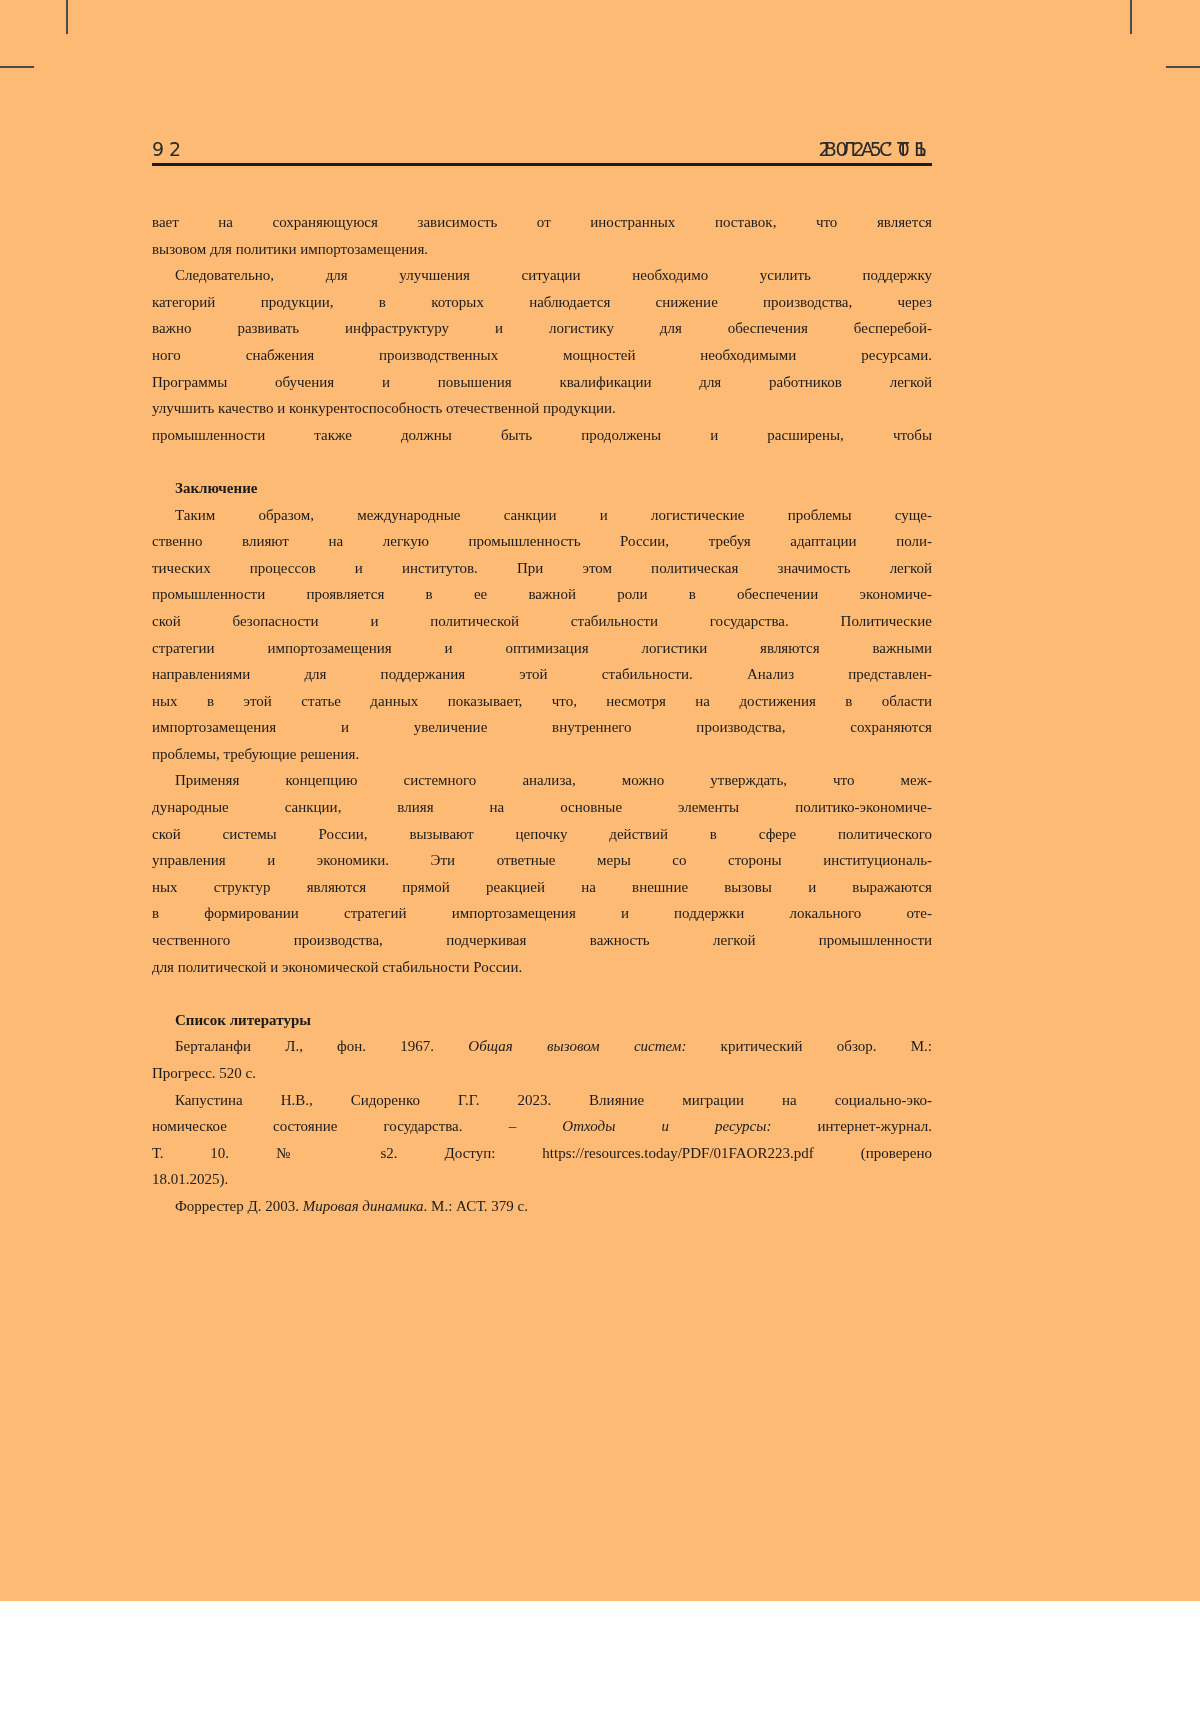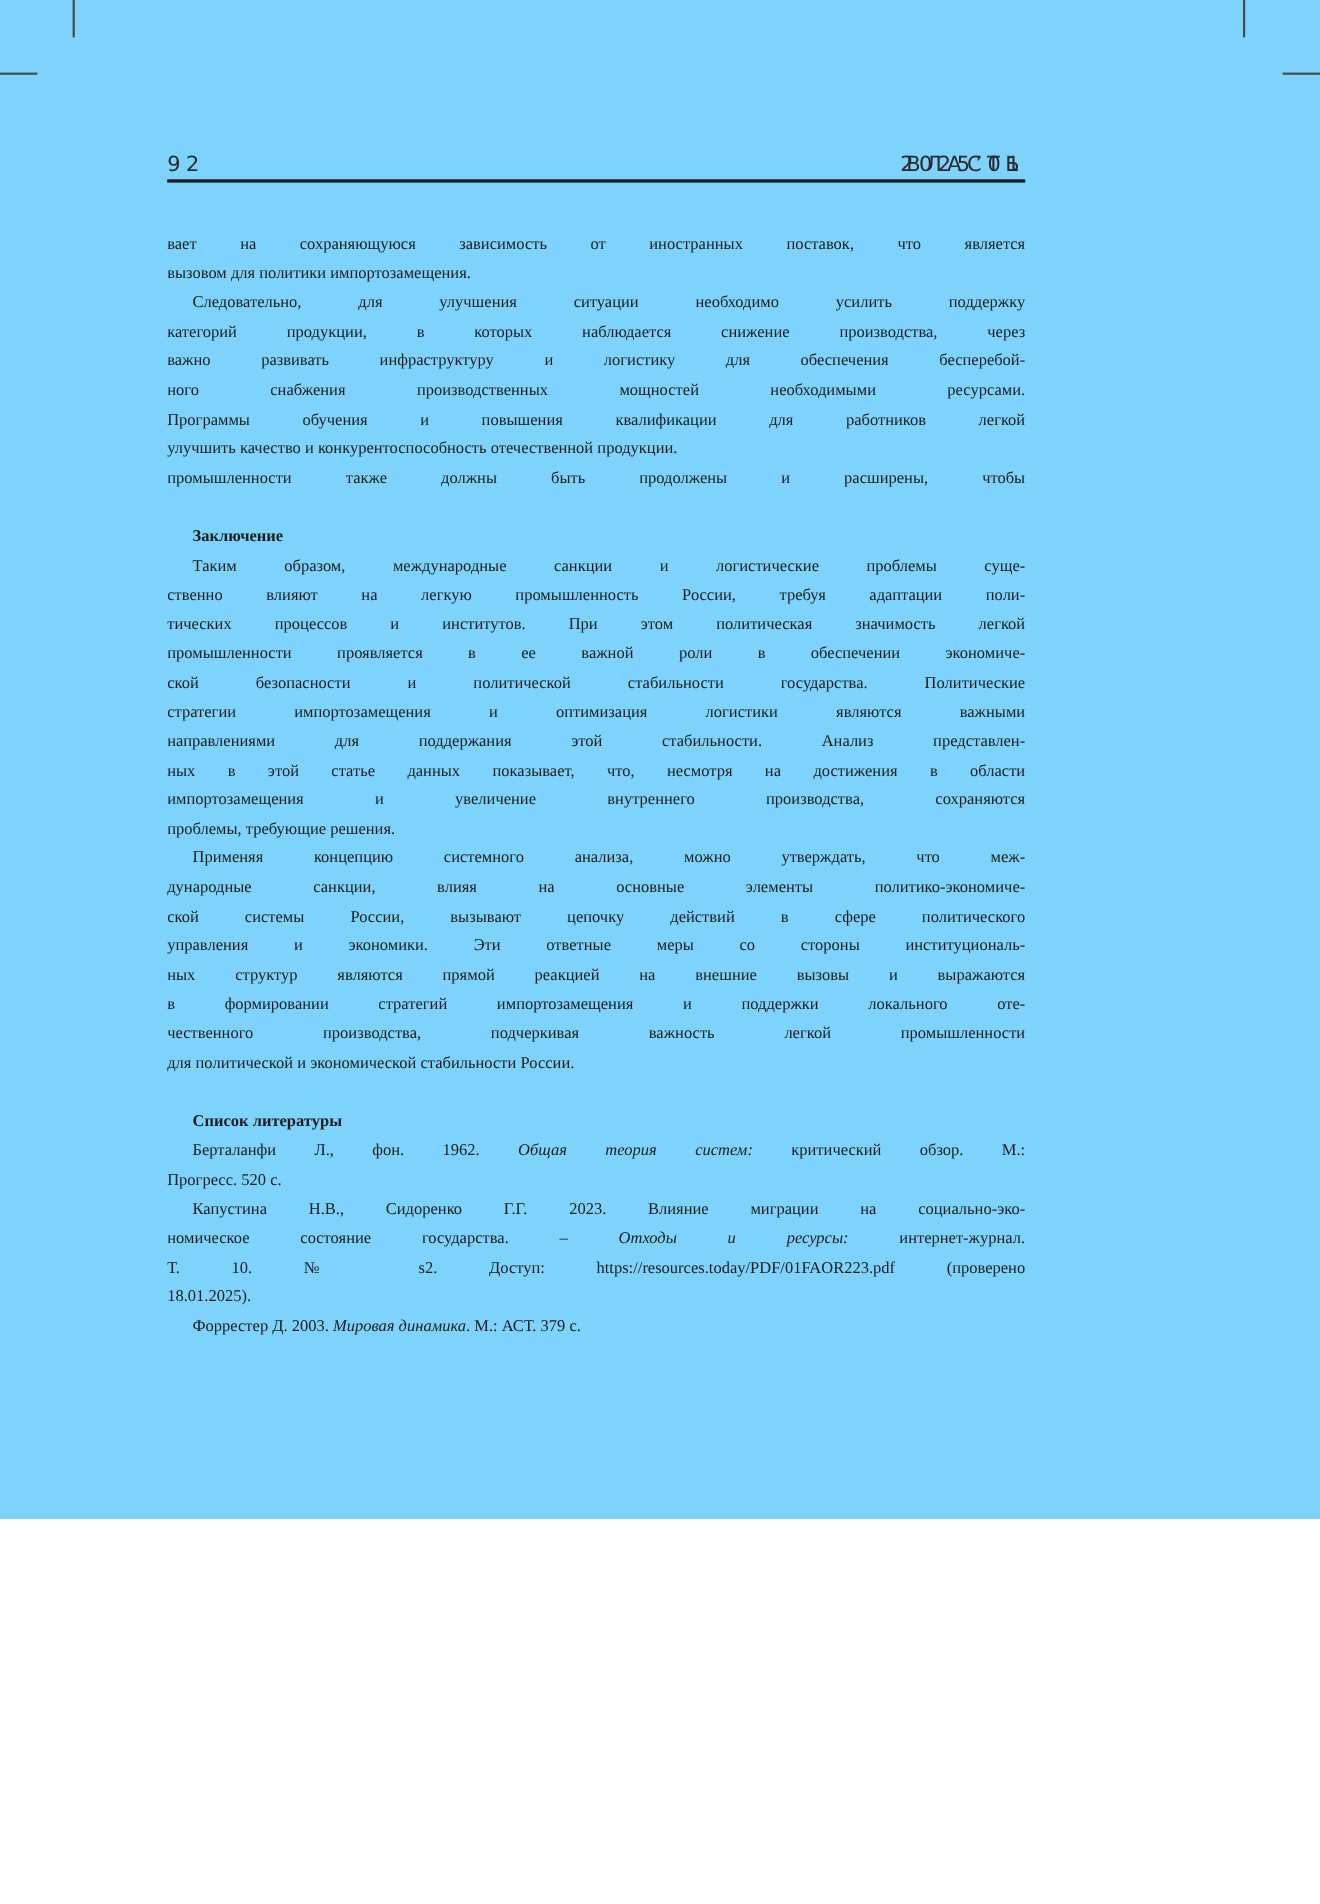--- a/index.html
+++ b/index.html
@@ -1,20 +1,20 @@
 <!DOCTYPE html>
 <html><head>
 <meta charset="utf-8">
 <style>
   html, body { margin: 0; padding: 0; background: #ffffff; }
   .page {
     position: relative;
     width: 1200px;
-    height: 1381px;
-    background: #7dd3fc;
+    height: 1601px;
+    background: #fdba74;
     overflow: hidden;
     font-family: "Liberation Serif", "DejaVu Serif", serif;
     color: #1b1b1b;
   }
   
   .crop { position: absolute; background: #4a4a4a; }
   .crop.v { width: 2px; height: 34px; }
   .crop.h { width: 34px; height: 2px; }
 
   
@@ -115,21 +115,21 @@
         <div class="line">дународные санкции, влияя на основные элементы политико-экономиче-</div>
         <div class="line">ской системы России, вызывают цепочку действий в сфере политического</div>
         <div class="line">управления и экономики. Эти ответные меры со стороны институциональ-</div>
         <div class="line">ных структур являются прямой реакцией на внешние вызовы и выражаются</div>
         <div class="line">в формировании стратегий импортозамещения и поддержки локального оте-</div>
         <div class="line">чественного производства, подчеркивая важность легкой промышленности</div>
         <div class="line last">для политической и экономической стабильности России.</div>
       </div>
       <div class="heading">Список литературы</div>
       <div class="para indent">
-        <div class="line"><span>Берталанфи Л., фон. 1962. </span><span class="it">Общая теория систем:</span><span> критический обзор. М.:</span></div>
+        <div class="line"><span>Берталанфи Л., фон. 1967. </span><span class="it">Общая вызовом систем:</span><span> критический обзор. М.:</span></div>
         <div class="line last">Прогресс. 520 с.</div>
       </div>
       <div class="para indent">
         <div class="line">Капустина Н.В., Сидоренко Г.Г. 2023. Влияние миграции на социально-эко-</div>
         <div class="line"><span>номическое состояние государства. – </span><span class="it">Отходы и ресурсы:</span><span> интернет-журнал.</span></div>
         <div class="line">Т. 10. № s2. Доступ: https://resources.today/PDF/01FAOR223.pdf (проверено</div>
         <div class="line last">18.01.2025).</div>
       </div>
       <div class="para indent">
         <div class="line last"><span>Форрестер Д. 2003. </span><span class="it">Мировая динамика</span><span>. М.: АСТ. 379 с.</span></div>

